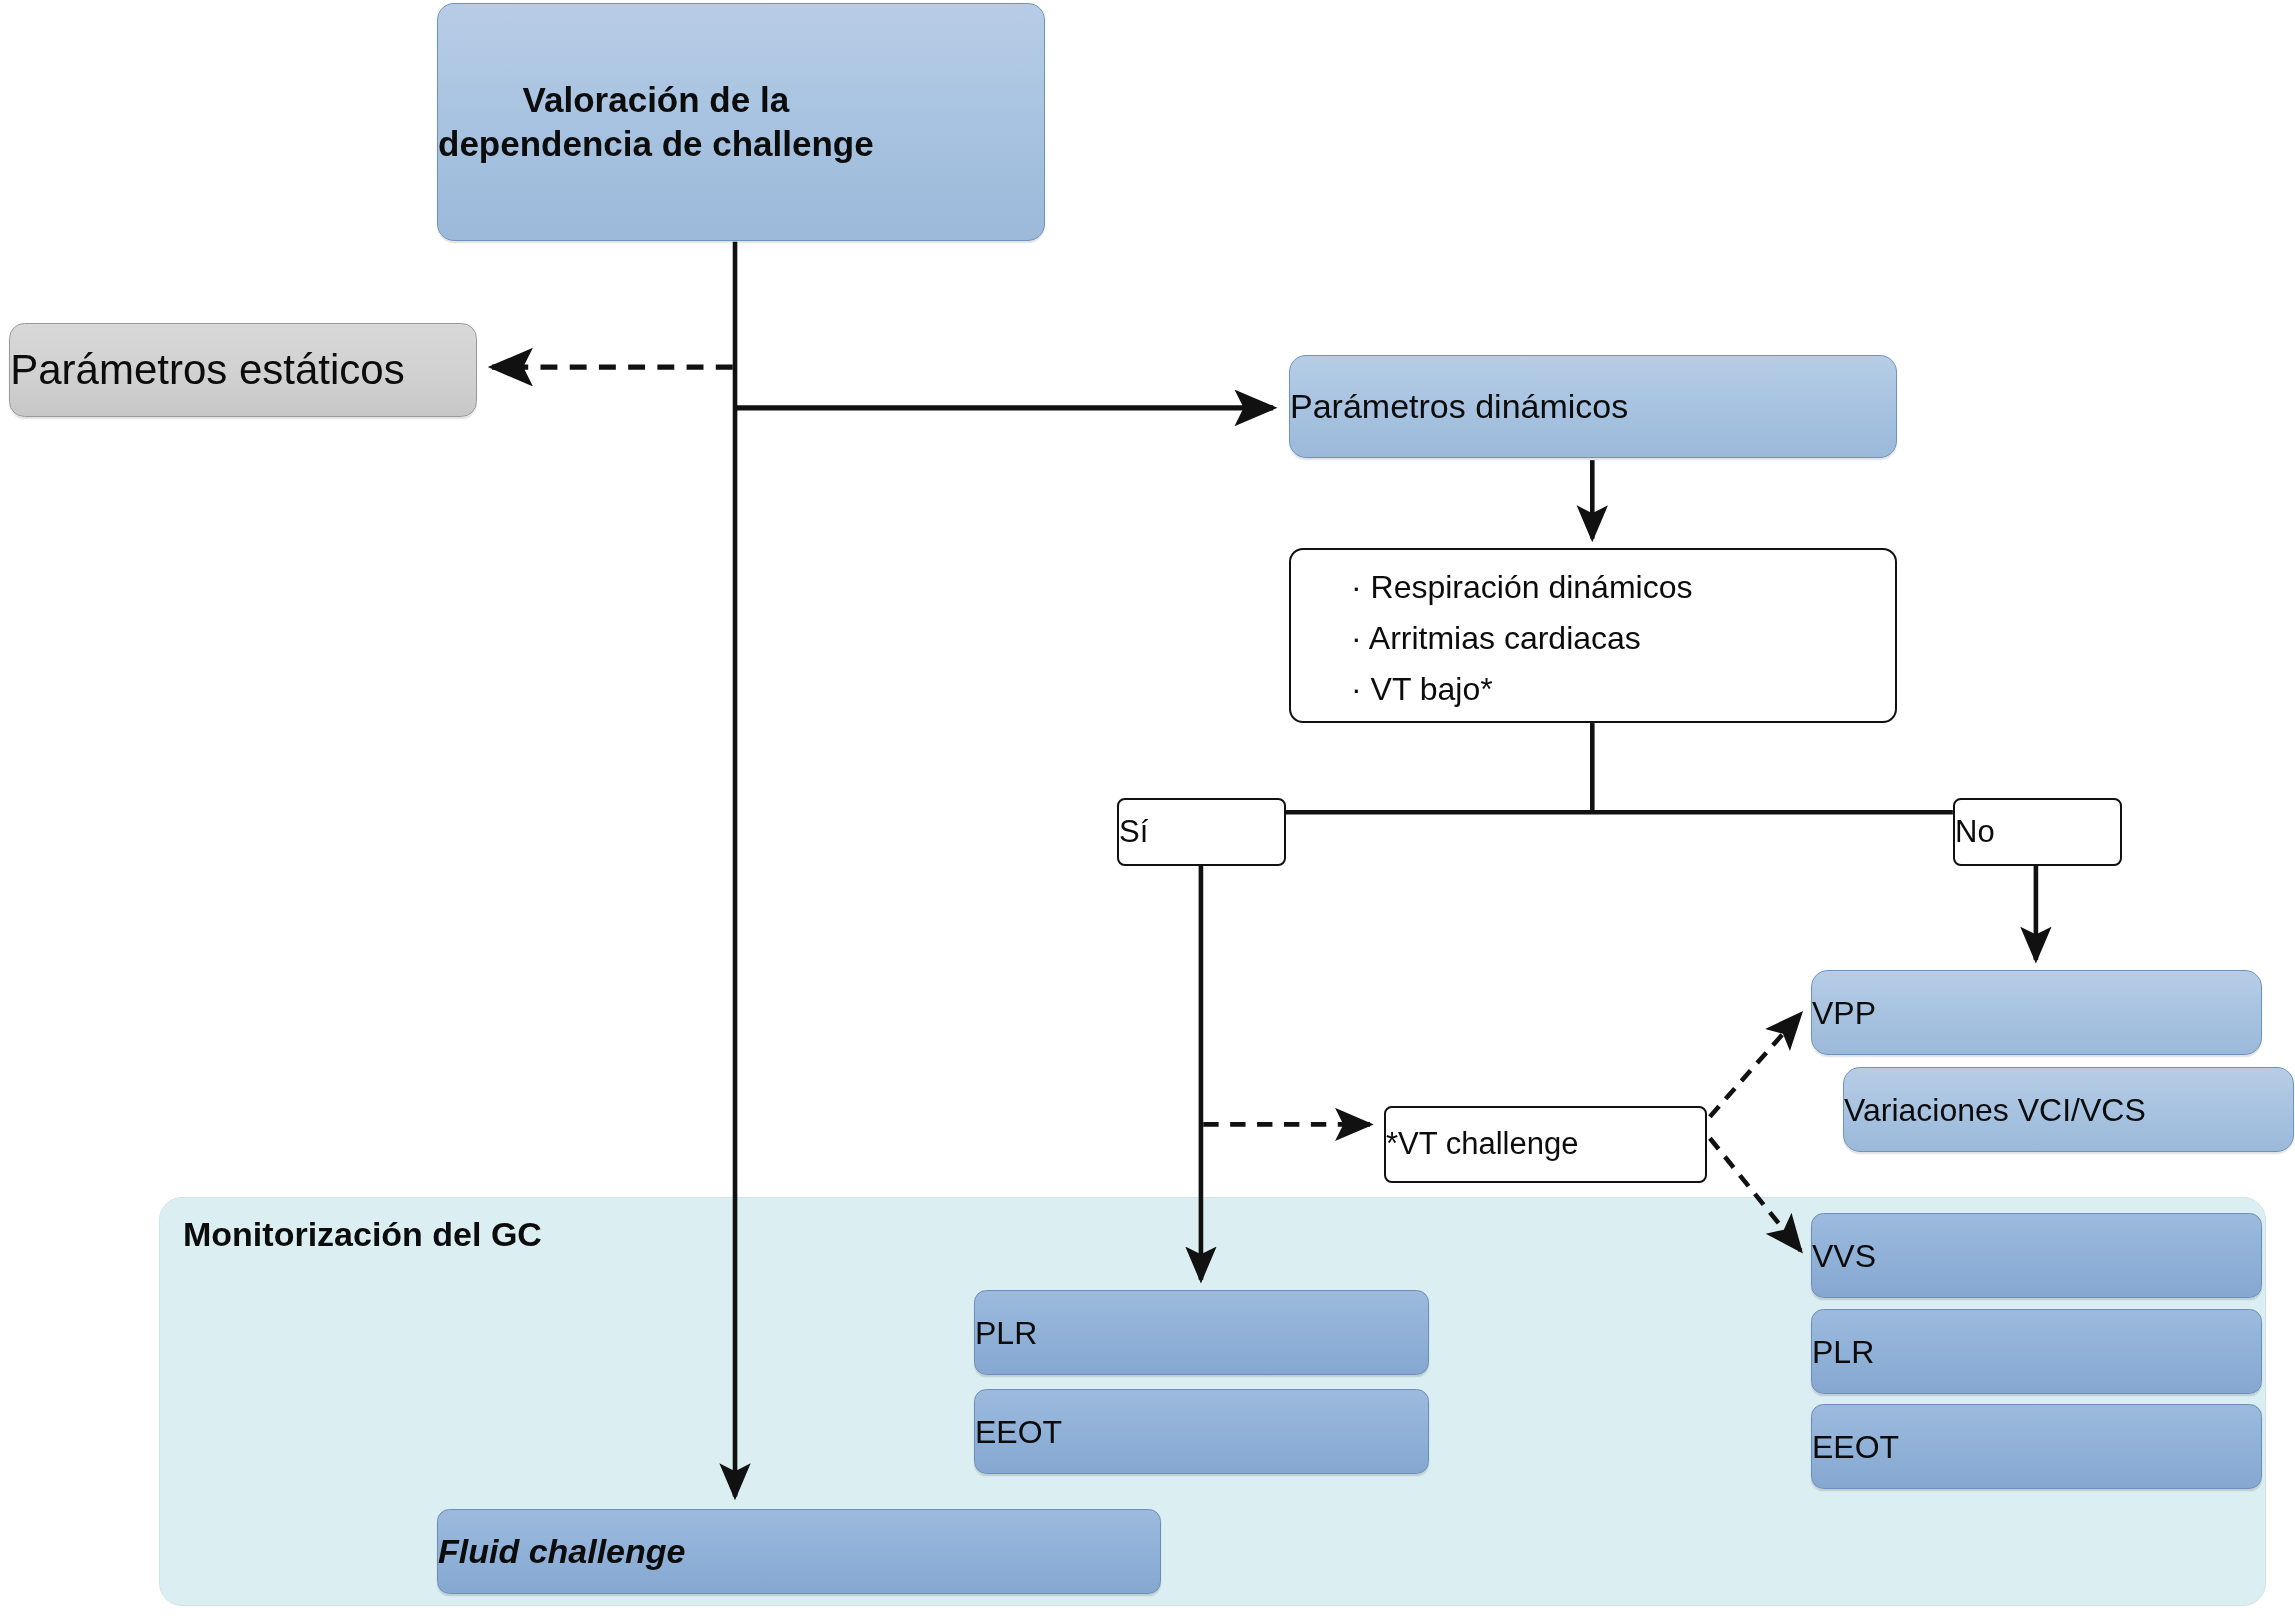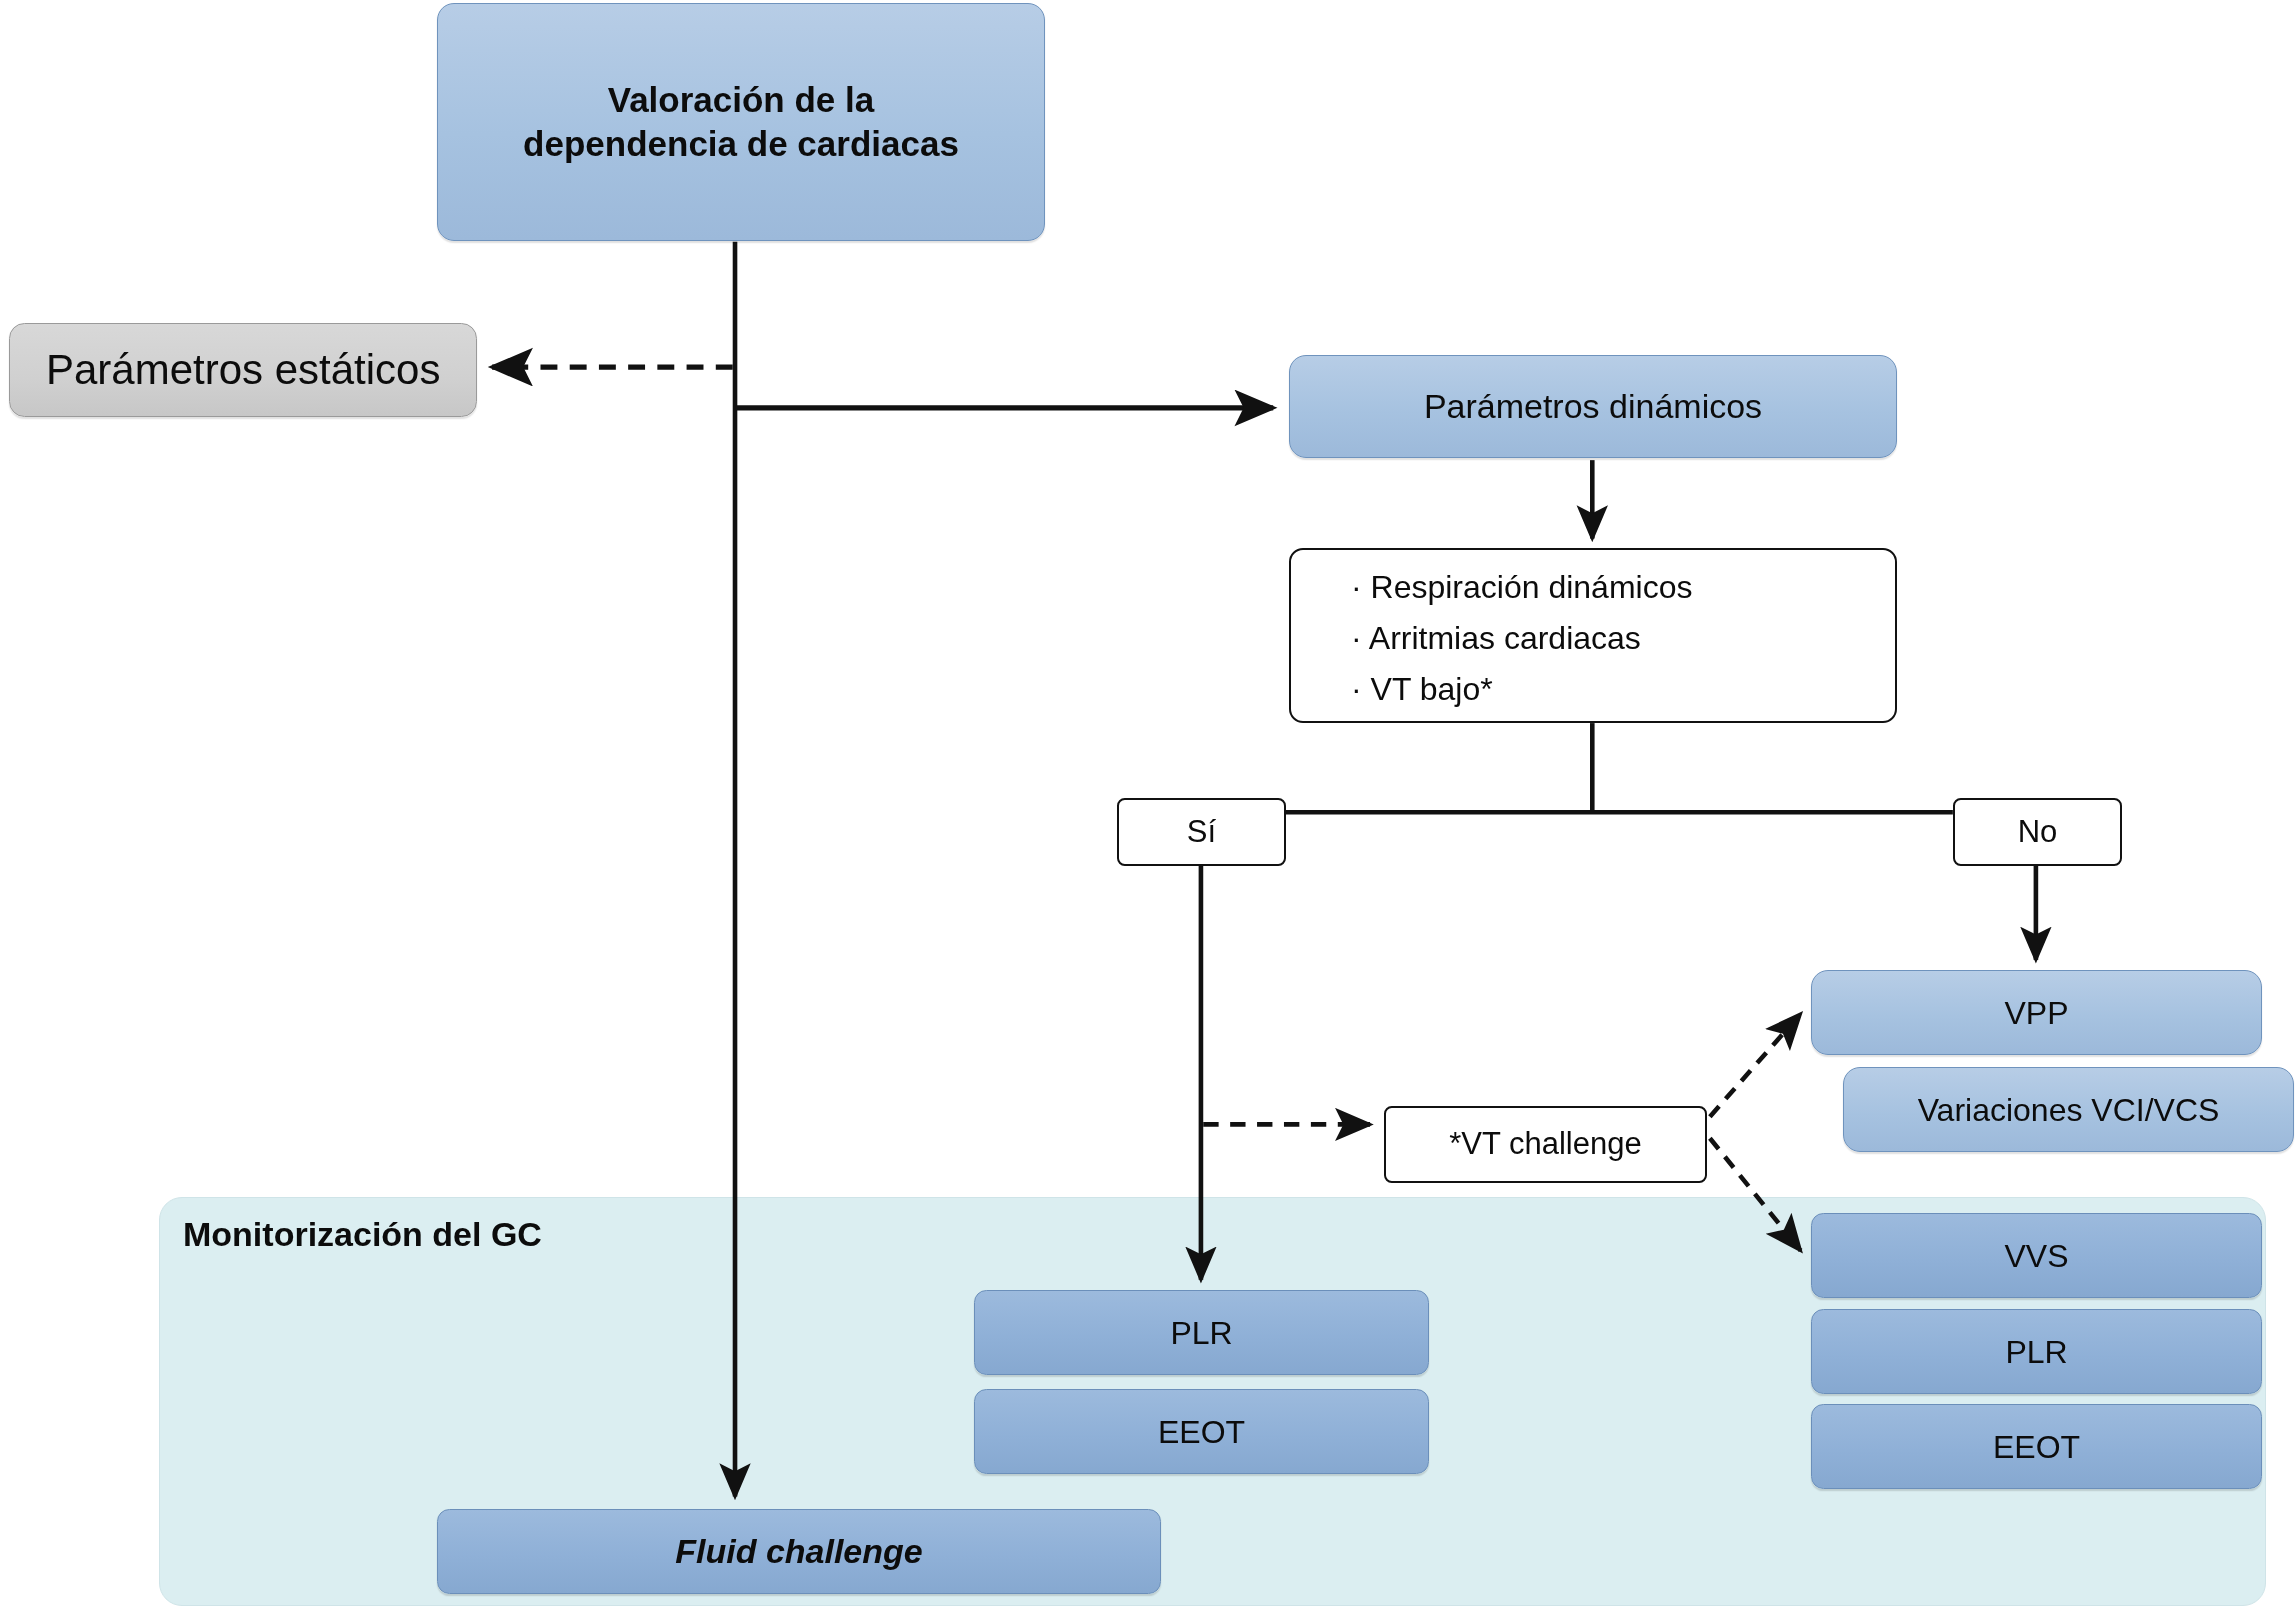--- a/index.html
+++ b/index.html
@@ -14,21 +14,21 @@
     background: #ffffff;
     font-family: "Liberation Sans", sans-serif;
     overflow: hidden;
   }
   
   .node {
     position: absolute;
     box-sizing: border-box;
     display: flex;
     align-items: center;
-    justify-content: center;
+    justify-content: flex-start;
     text-align: center;
     color: #0c0c0c;
     line-height: 1.25;
   }
   .node-blue-light {
     background: linear-gradient(180deg, #b7cde6 0%, #a6c2e0 55%, #9cb9da 100%);
     border: 1.5px solid #6f93bd;
     border-radius: 17px;
     box-shadow: 0 1.5px 1.5px rgba(0,0,0,0.12);
   }
@@ -178,21 +178,21 @@
     <line x1="2648" y1="1100" x2="2648" y2="1248" stroke="#111111" stroke-width="6" marker-end="url(#arrow-solid)"></line>
 
     <line x1="2224" y1="1452" x2="2342" y2="1318" stroke="#111111" stroke-width="6" stroke-dasharray="18,13" marker-end="url(#arrow-dash)"></line>
 
     <line x1="2224" y1="1480" x2="2342" y2="1626" stroke="#111111" stroke-width="6" stroke-dasharray="18,13" marker-end="url(#arrow-dash)"></line>
   </svg>
 
   <div class="node node-blue-light" id="node-root">
     <span>
       <span>Valoración de la</span><br>
-      <span>dependencia de cardiacas</span>
+      <span>dependencia de challenge</span>
     </span>
   </div>
 
   <div class="node node-gray" id="node-static">
     <span>Parámetros estáticos</span>
   </div>
 
   <div class="node node-blue-light" id="node-dynamic">
     <span>Parámetros dinámicos</span>
   </div>

